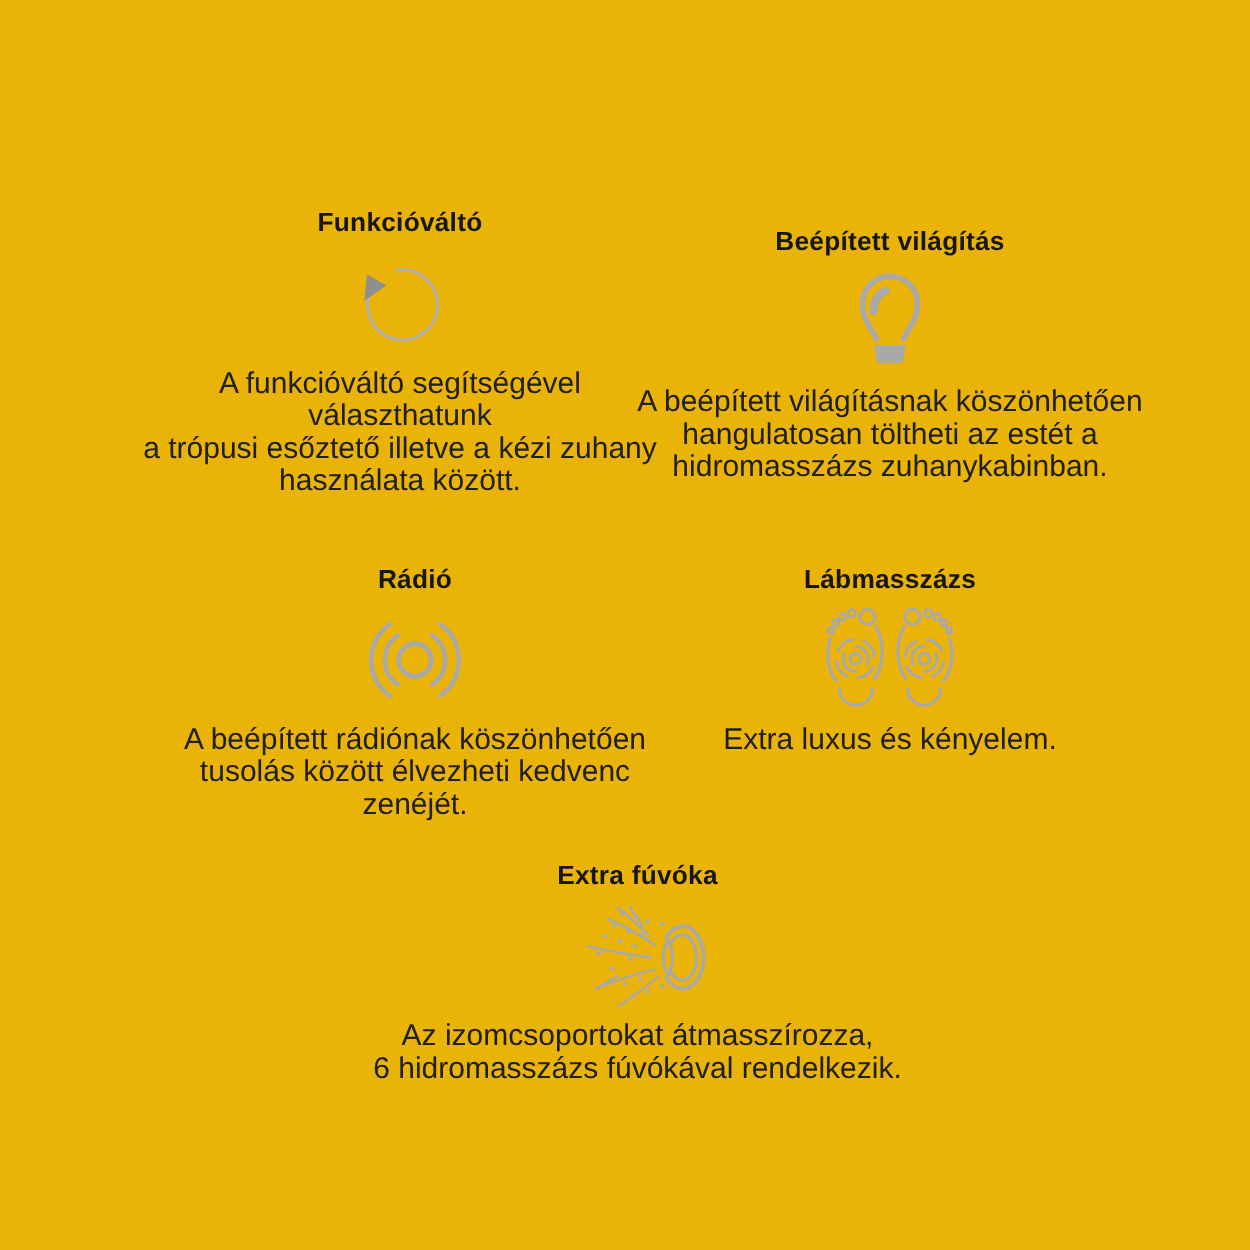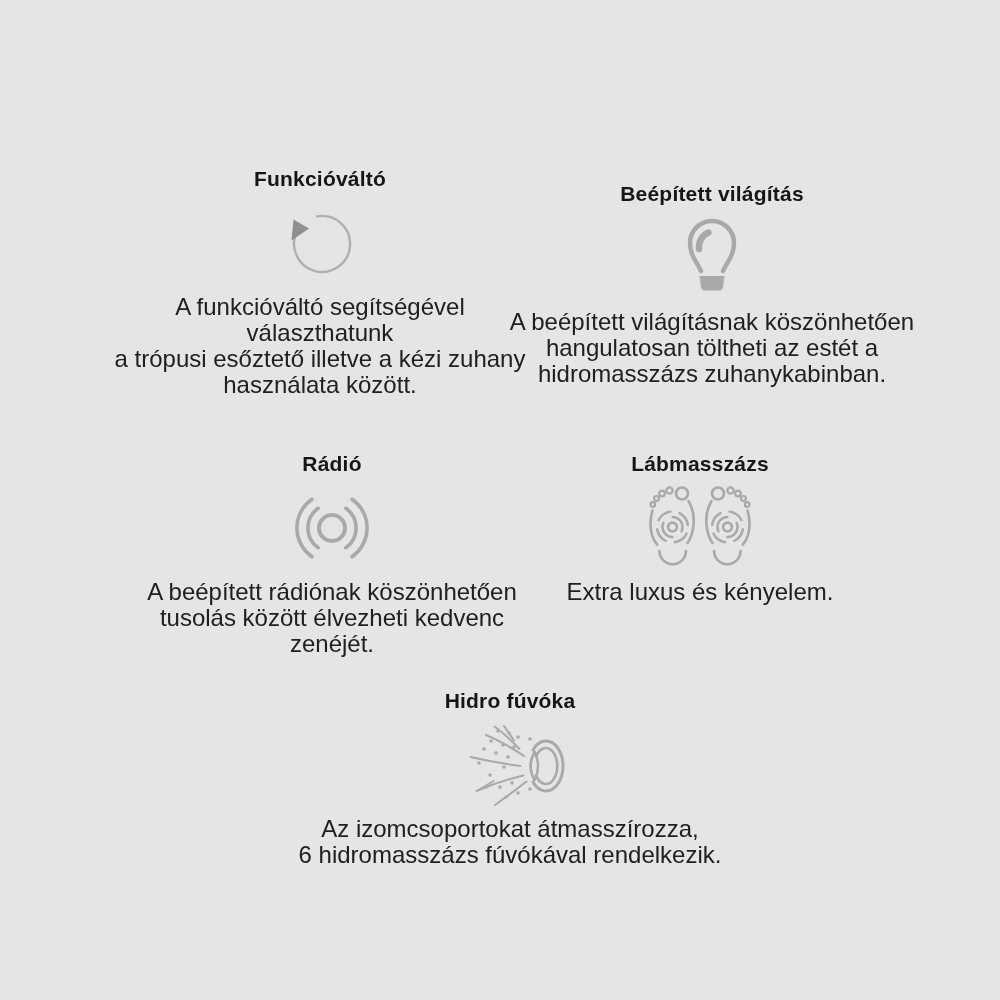--- a/index.html
+++ b/index.html
@@ -1,20 +1,20 @@
 <!DOCTYPE html>
 <html><head>
 <meta charset="utf-8">
 <style>
   html, body { margin: 0; padding: 0; background: #ffffff; }
   .canvas {
     position: relative;
     width: 1000px;
     height: 1000px;
-    background: #e5e5e5;
+    background: #eab308;
     margin: 0 auto;
     overflow: hidden;
     font-family: "Liberation Sans", sans-serif;
   }
   .feature { position: absolute; text-align: center; }
   .feature h3 {
     margin: 0;
     font-size: 21px;
     line-height: 26px;
     font-weight: bold;
@@ -31,21 +31,21 @@
   .feature p {
     margin: 5px 0 0 0;
     font-size: 24px;
     line-height: 26px;
     color: #202020;
     white-space: pre-line;
   }
   #feature-1 { left: 110px; top: 166px; width: 420px; }
   #feature-2 { left: 502px; top: 181px; width: 420px; }
   #feature-3 { left: 122px; top: 451px; width: 420px; }
-  #feature-4 { left: 490px; top: 451px; width: 420px; }
+  #feature-4 { left: 502px; top: 451px; width: 420px; }
   #feature-5 { left: 290px; top: 688px; width: 440px; }
   svg .ln { fill: none; stroke: #a9a9a9; stroke-linecap: round; }
   svg .ln-light { fill: none; stroke: #b0b0b0; stroke-linecap: round; }
   svg .dot { fill: #ababab; }
 </style>
 </head>
 <body>
 
 <div class="canvas">
 
@@ -111,21 +111,21 @@
           </g>
         </defs>
         <use href="#foot"></use>
         <use href="#foot" transform="translate(104,0) scale(-1,1)"></use>
       </svg>
     </div>
     <p>Extra luxus és kényelem.</p>
   </section>
 
   <section class="feature" id="feature-5">
-    <h3>Hidro fúvóka</h3>
+    <h3>Extra fúvóka</h3>
     <div class="icon-wrap">
       <svg width="128" height="92" viewBox="0 0 128 92">
         <path class="ln" d="M 87 30.9 A 17 25 0 1 1 87 63.1" stroke-width="3"></path>
         <path class="ln" d="M 90 37.5 A 11.5 18 0 1 1 90 56.5" stroke-width="2.6"></path>
         <path class="ln" d="M 88.6 33 Q 80.5 47 88.6 61" stroke-width="2.6"></path>
         <path class="ln" d="M 88.6 33 Q 95.5 47 88.6 61" stroke-width="2.4"></path>
         <path class="ln" d="M 78 37 Q 57 23 40 16" stroke-width="2"></path>
         <path class="ln" d="M 73.5 30 Q 59 15 48.5 7.5" stroke-width="2"></path>
         <path class="ln" d="M 68 21.5 Q 62.5 13.5 58 7" stroke-width="2"></path>
         <path class="ln" d="M 74.5 47 Q 48 43.5 24.5 38" stroke-width="2"></path>

